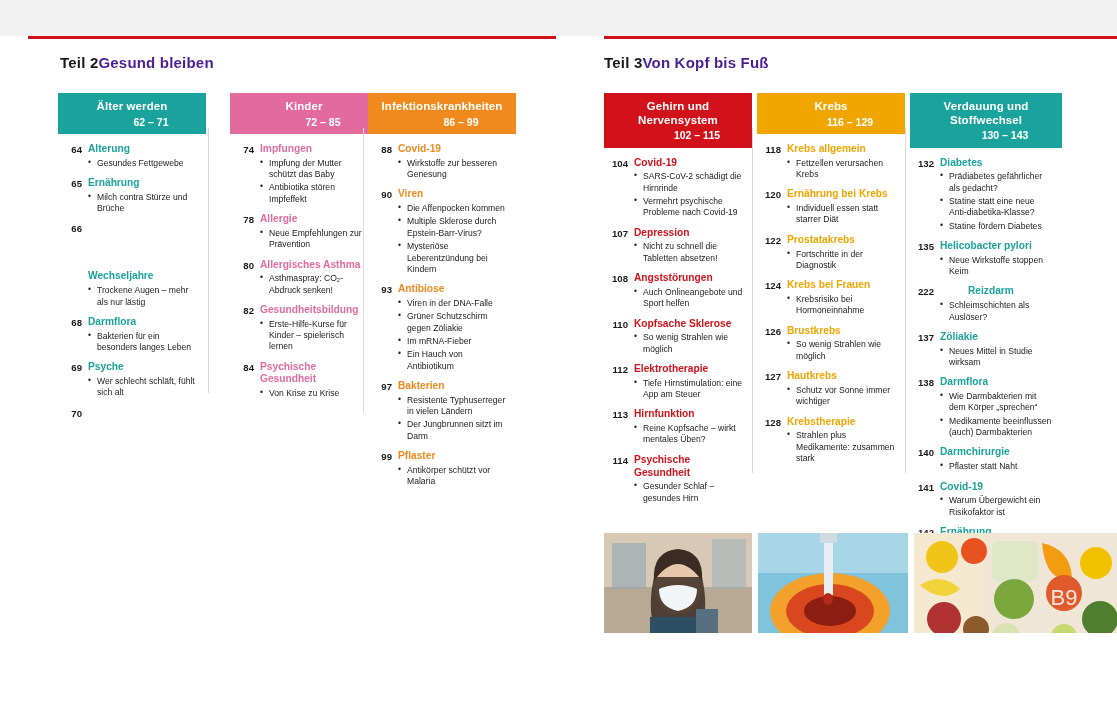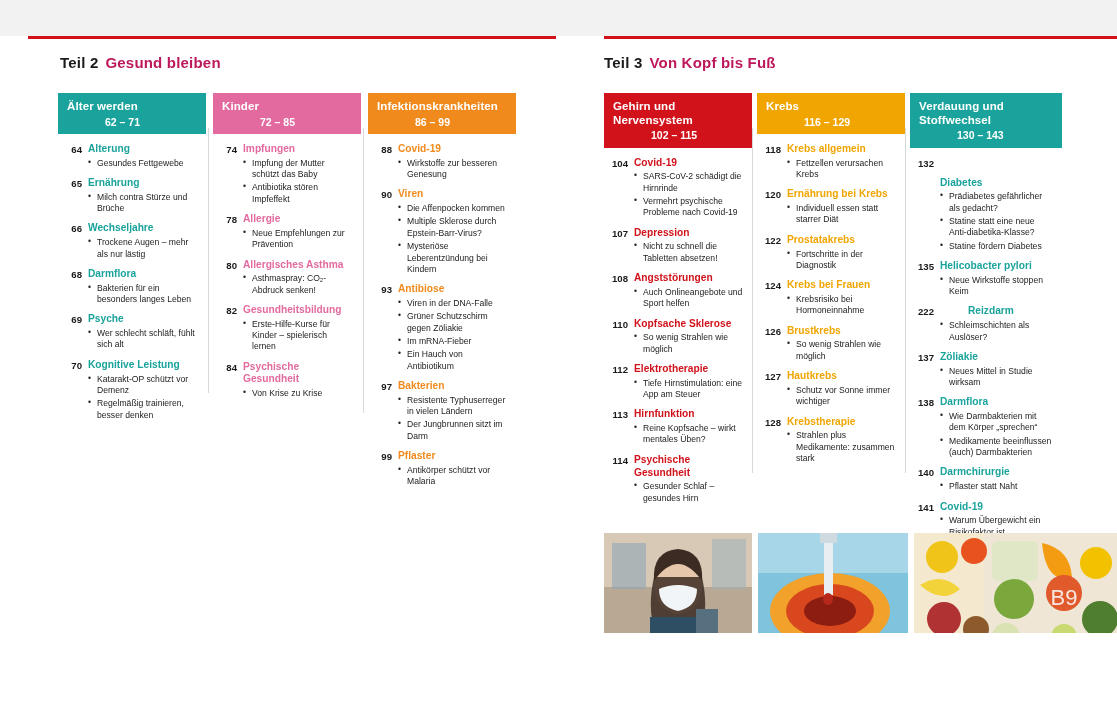--- a/index.html
+++ b/index.html
@@ -6,24 +6,25 @@
   body{
     width:1117px;height:720px;background:#ffffff;
     font-family:"Liberation Sans", sans-serif;
     color:#1a1a1a;overflow:hidden;position:relative;
   }
   .topbar{position:absolute;left:0;top:0;width:1117px;height:36px;background:#f2f2f2;}
   .topline{position:absolute;left:28px;top:36px;width:1089px;height:3px;background:#d1121b;}
   .gapline{position:absolute;left:556px;top:36px;width:48px;height:3px;background:#ffffff;}
   .part-head{position:absolute;font-size:15px;font-weight:bold;letter-spacing:.2px;}
   .part-head .num{color:#1a1a1a;}
-  .part-head .ttl{color:#be185d;margin-left:7px;}
+  .part-head .ttl{color:#4c1d95;margin-left:0;}
   .colhead{
     color:#fff;padding:7px 9px 6px 9px;box-sizing:border-box;
     line-height:1.18;
+    text-align:center;
   }
   .colhead .h-title{font-size:11.5px;font-weight:bold;letter-spacing:.1px;}
   .colhead .h-pages{font-size:10.5px;font-weight:bold;margin-top:2px;padding-left:38px;}
   .colbody{box-sizing:border-box;padding:9px 8px 10px 0;}
 
   .entry{display:flex;margin-bottom:8px;}
   .entry .pg{
     width:24px;min-width:24px;text-align:right;font-size:9.6px;font-weight:bold;
     color:#1a1a1a;padding-right:6px;padding-top:1px;
   }
@@ -82,21 +83,21 @@
         <div class="body">
           <div class="etitle" style="color: rgb(26, 163, 156);">Ernährung</div>
           <ul>
             <li>Milch contra Stürze und Brüche</li>
           </ul>
         </div>
       </div>
       <div class="entry">
         <div class="pg">66</div>
         <div class="body">
-          <div class="etitle" style="color: rgb(26, 163, 156);">Wechseljahre</div>
+          <div class="etitle" style="color: rgb(26, 163, 156); margin-top: 48px;">Wechseljahre</div>
           <ul>
             <li>Trockene Augen – mehr als nur lästig</li>
           </ul>
         </div>
       </div>
       <div class="entry">
         <div class="pg">68</div>
         <div class="body">
           <div class="etitle" style="color: rgb(26, 163, 156);">Darmflora</div>
           <ul>
@@ -108,31 +109,24 @@
         <div class="pg">69</div>
         <div class="body">
           <div class="etitle" style="color: rgb(26, 163, 156);">Psyche</div>
           <ul>
             <li>Wer schlecht schläft, fühlt sich alt</li>
           </ul>
         </div>
       </div>
       <div class="entry">
         <div class="pg">70</div>
-        <div class="body">
-          <div class="etitle" style="color: rgb(26, 163, 156);">Kognitive Leistung</div>
-          <ul>
-            <li>Katarakt-OP schützt vor Demenz</li>
-            <li>Regelmäßig trainieren, besser denken</li>
-          </ul>
-        </div>
-      </div>
-    </div>
-  </div>
-<div class="colwrap" id="c1" style="left:213px;top:93px;width:148px;">
+      </div>
+    </div>
+  </div>
+<div class="colwrap" id="c1" style="left:230px;top:93px;width:148px;">
     <div class="colhead" style="background: rgb(226, 106, 158);">
       <div class="h-title">Kinder</div>
       <div class="h-pages">72 – 85</div>
     </div>
     <div class="colbody">
       <div class="entry">
         <div class="pg">74</div>
         <div class="body">
           <div class="etitle" style="color: rgb(226, 106, 158);">Impfungen</div>
           <ul>
@@ -383,21 +377,21 @@
   </div>
 <div class="colwrap" id="c5" style="left:910px;top:93px;width:152px;">
     <div class="colhead" style="background: rgb(26, 163, 156);">
       <div class="h-title">Verdauung und Stoffwechsel</div>
       <div class="h-pages">130 – 143</div>
     </div>
     <div class="colbody">
       <div class="entry">
         <div class="pg">132</div>
         <div class="body">
-          <div class="etitle" style="color: rgb(26, 163, 156); margin-top: 20px;">Diabetes</div>
+          <div class="etitle" style="color: rgb(26, 163, 156);">Diabetes</div>
           <ul>
             <li>Prädiabetes gefährlicher als gedacht?</li>
             <li>Statine statt eine neue Anti-diabetika-Klasse?</li>
             <li>Statine fördern Diabetes</li>
           </ul>
         </div>
       </div>
       <div class="entry">
         <div class="pg">135</div>
         <div class="body">

